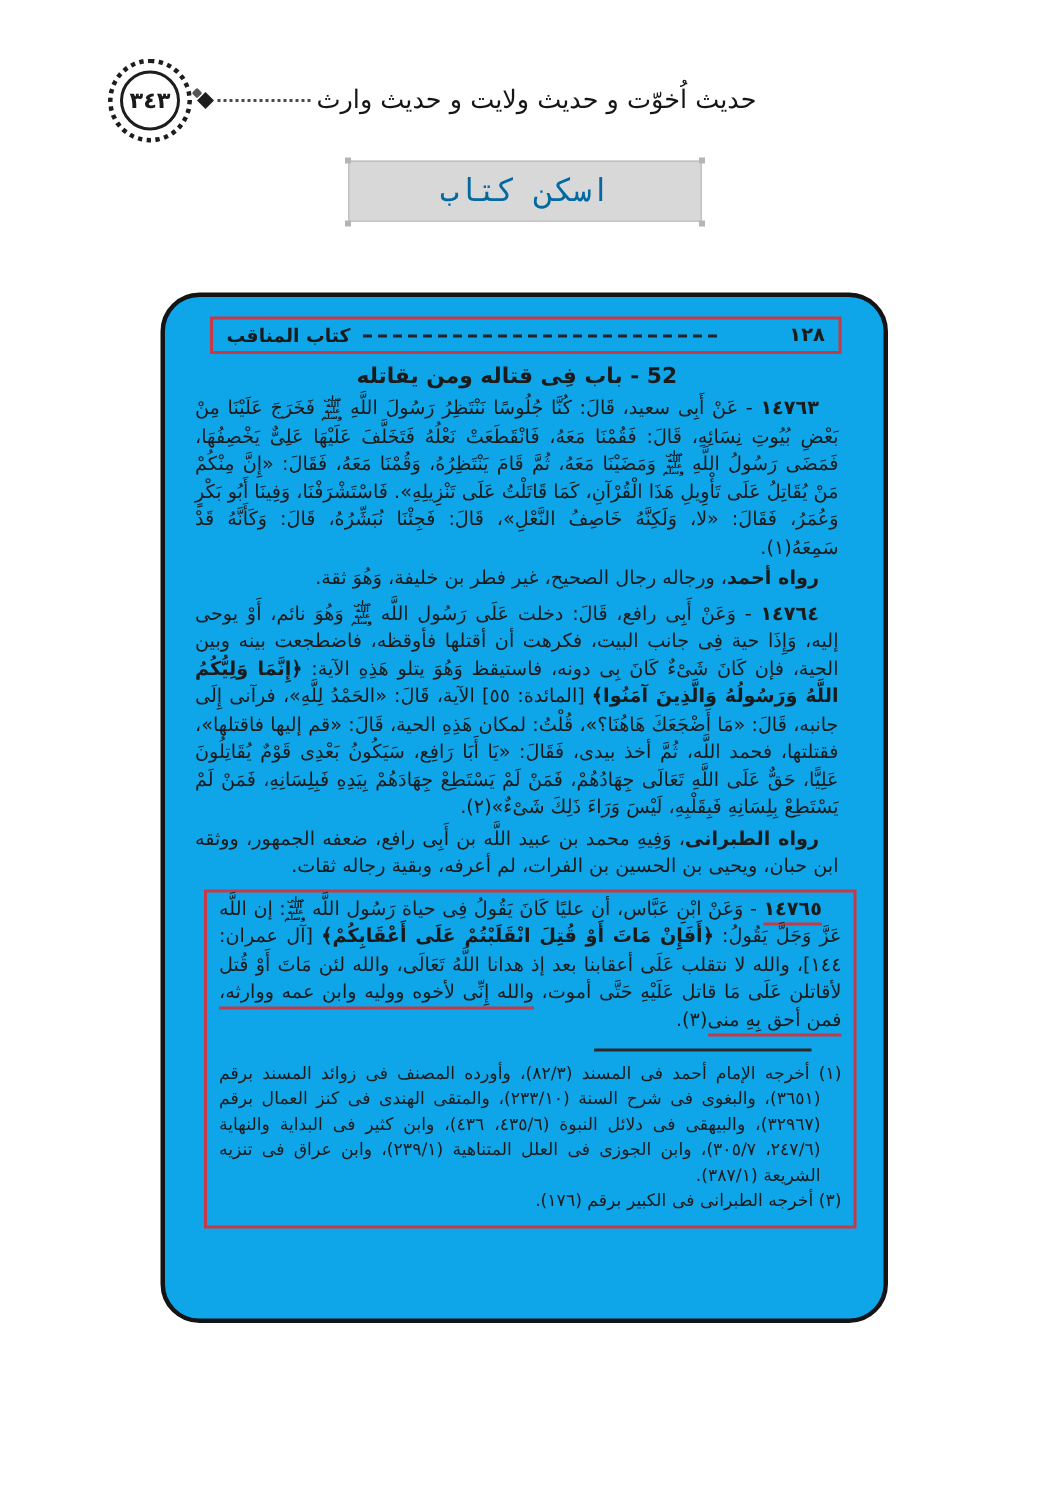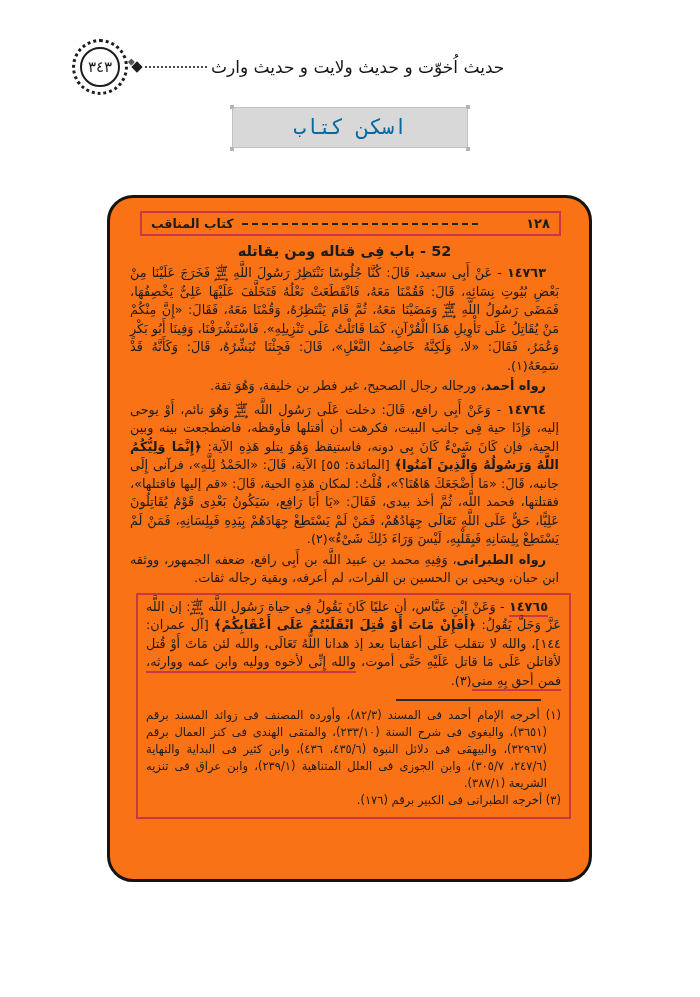--- a/index.html
+++ b/index.html
@@ -18,21 +18,21 @@
     display:flex;align-items:center;
   }
   .badge-outer{
     width:50px;height:50px;border:3px dotted #1d1d1d;border-radius:50%;
     display:flex;align-items:center;justify-content:center;flex:0 0 auto;
     background:#fff;
   }
   .badge-inner{
     width:36px;height:36px;border:2.5px solid #1d1d1d;border-radius:50%;
     display:flex;align-items:center;justify-content:center;
-    font-weight:normal;font-size:15px;letter-spacing:1px;
+    font-weight:bold;font-size:15px;letter-spacing:1px;
   }
   .connector-diamond{
     width:8px;height:8px;background:#1d1d1d;transform:rotate(45deg);
     margin:0 3px 0 5px;flex:0 0 auto;position:relative;
   }
   .connector-diamond::after{
     content:"";position:absolute;left:-6px;top:1.5px;width:5px;height:5px;
     background:#555;transform:rotate(0deg);border-radius:1px;
   }
   .dotted-line{
@@ -52,21 +52,21 @@
   }
   .scan-caption-box::before{
     content:"";position:absolute;width:4px;height:4px;background:#b5b5b5;
     top:-3px;left:-3px;
     box-shadow:236px 0 0 #b5b5b5, 0 42px 0 #b5b5b5, 236px 42px 0 #b5b5b5;
   }
   .scan-caption-text{direction:rtl;font-size:21px;color:#0369a1;font-family:Liberation Mono, monospace;}
   
   .scan-page{
     position:absolute;left:107px;top:195px;width:485px;height:687px;
-    border:3px solid #141414;border-radius:26px;background:#f97316;
+    border:3px solid #141414;border-radius:26px;background:#0ea5e9;
     box-sizing:border-box;padding:13px 30px 13px 20px;overflow:hidden;
   }
   .running-header-box{
     border:2px solid var(--red);height:25px;box-sizing:border-box;
     display:flex;align-items:center;padding:0 9px;
     margin:0 -2px 7px 10px;
   }
   .book-title{font-weight:bold;font-size:12.5px;direction:rtl;white-space:nowrap;order:1;}
   .header-dashes{flex:1 1 auto;height:0;border-top:2px dashed #222;margin:0 8px;order:2;}
   .header-pagenum{font-weight:bold;font-size:13px;white-space:nowrap;order:3;margin-left:40px;}

